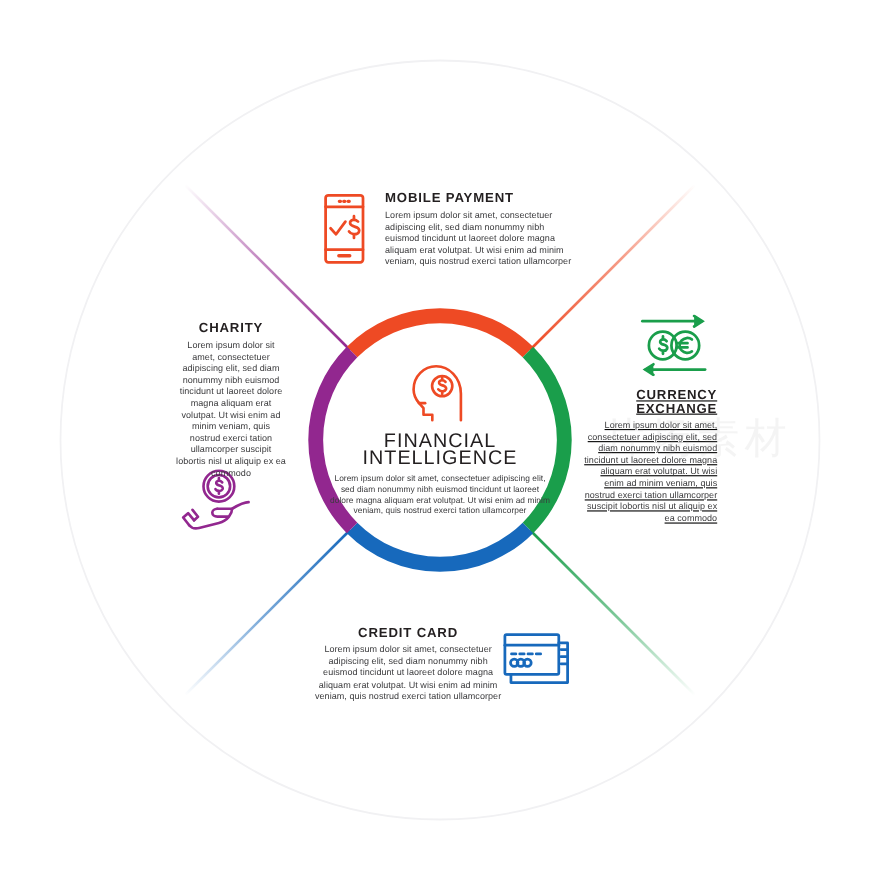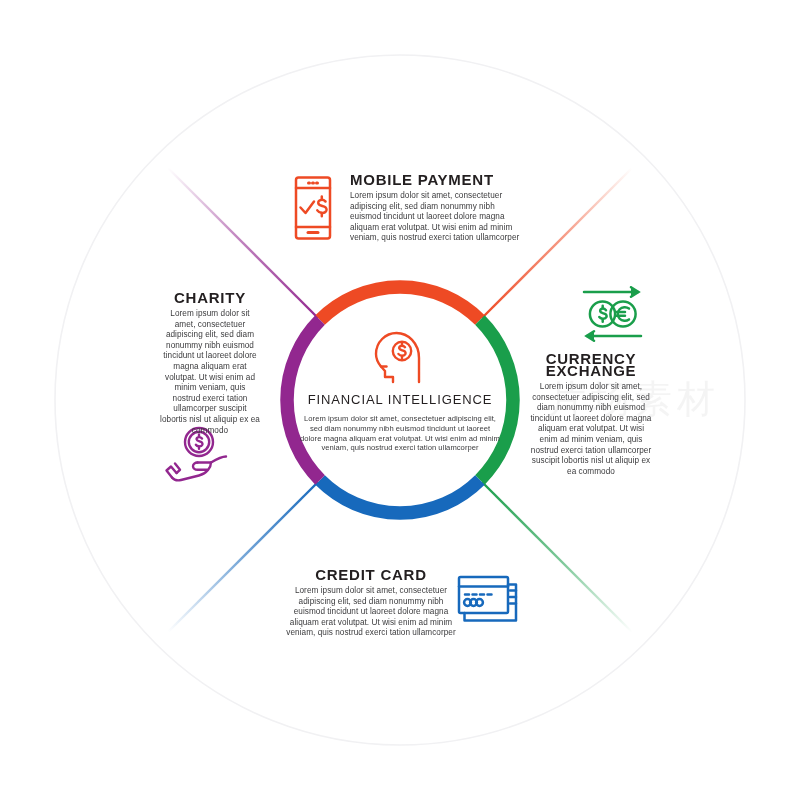--- a/index.html
+++ b/index.html
@@ -10,21 +10,21 @@
     overflow:hidden;
     position:relative;
   }
   #stage{position:absolute;left:0;top:0;width:800px;height:800px;}
 
   .svg-layer{position:absolute;left:0;top:0;width:800px;height:800px;}
 
   .block{position:absolute;}
 
   .sec-title{
-    font-size:15px;
+    font-size:12px;
     font-weight:bold;
     letter-spacing:0.75px;
     color:#231f20;
     margin:0 0 5px 0;
     line-height:12px;
     text-transform:uppercase;
   }
   .sec-body{
     font-size:8.2px;
     line-height:10.6px;
@@ -33,32 +33,32 @@
     letter-spacing:0.05px;
   }
 
   
   #mobile-payment{left:350px;top:174px;width:178px;text-align:left;}
 
   
   #charity{left:160px;top:292px;width:100px;text-align:center;}
 
   
-  #currency-exchange{left:530px;top:353px;width:122px;text-align:center;}
+  #currency-exchange{left:530px;top:353px;width:122px;text-align:right;text-decoration:underline;}
   #currency-exchange .sec-title{letter-spacing:0.7px;}
 
   
   #credit-card{left:285px;top:569px;width:172px;text-align:center;}
 
   
   #center-text{
     position:absolute;left:300px;top:392px;width:200px;text-align:center;
   }
   #center-title{
-    font-size:13px;font-weight:normal;letter-spacing:0.9px;color:#231f20;
+    font-size:18px;font-weight:normal;letter-spacing:0.9px;color:#231f20;
     margin:0 0 6px 0;line-height:16px;
   }
   #center-body{
     font-size:7.6px;line-height:9.8px;color:#3b3b3d;margin:0;letter-spacing:0.05px;
   }
 
   .icon{position:absolute;}
   #icon-mobile{left:289px;top:175px;}
   #icon-charity{left:164px;top:425px;}
   #icon-currency{left:576px;top:286px;}

